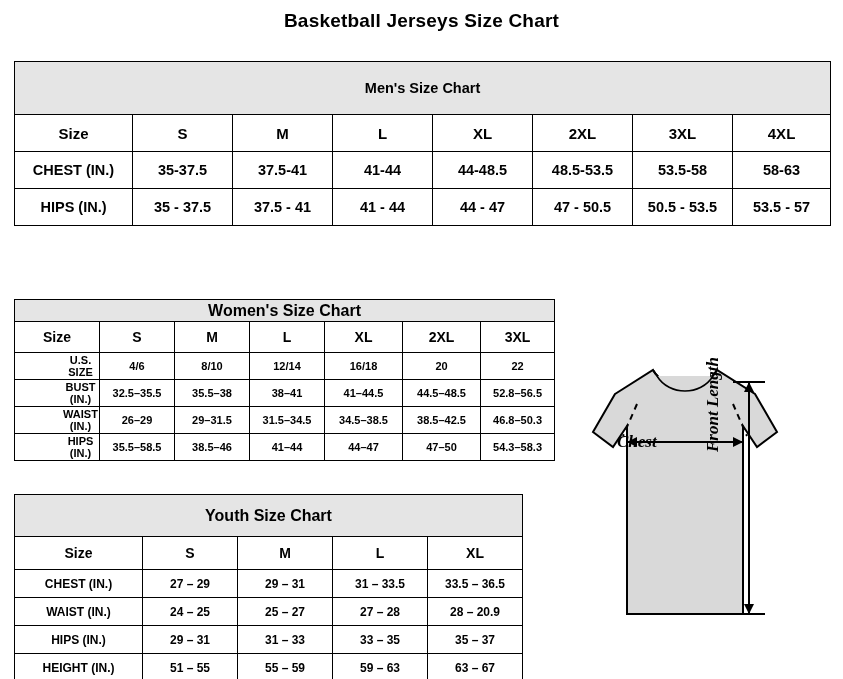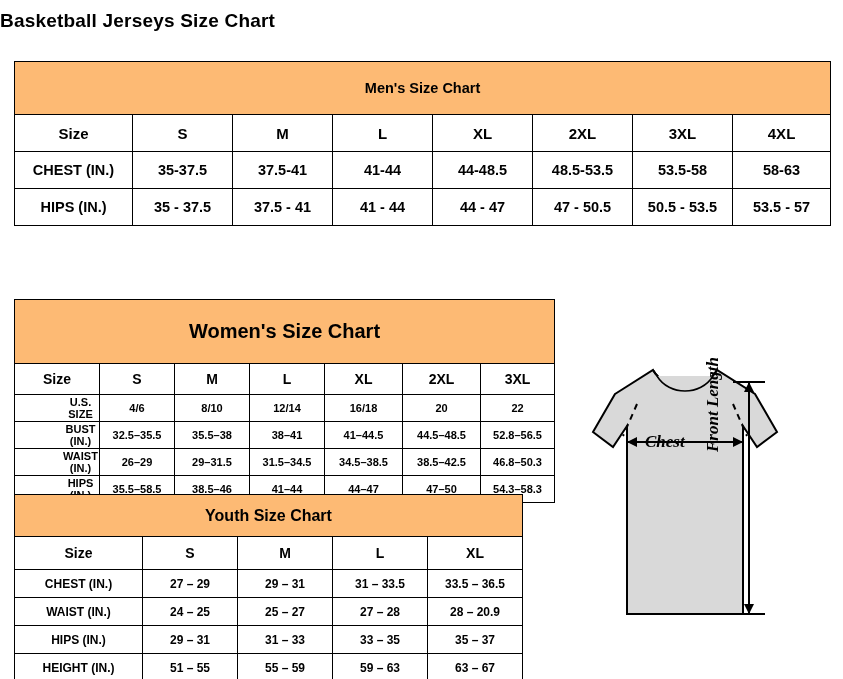--- a/index.html
+++ b/index.html
@@ -9,38 +9,39 @@
   }
   body {
     width: 843px;
     height: 679px;
     position: relative;
     font-family: "Liberation Sans", sans-serif;
     color: #000000;
     overflow: hidden;
   }
   .page-title {
+    text-align: center;
     font-size: 19px;
     font-weight: bold;
     margin: 10px 0 0 0;
     letter-spacing: 0.2px;
   }
   table {
     border-collapse: collapse;
     table-layout: fixed;
   }
   table td, table th {
     border: 1px solid #000;
     text-align: center;
     vertical-align: middle;
     background: #ffffff;
     font-weight: bold;
   }
   .chart-header td {
-    background: #fdba74;
+    background: #e5e5e5;
     font-size: 17px;
     font-weight: bold;
     padding: 9px 0;
   }
   
   #men-table {
     position: absolute;
     left: 14px;
     top: 61px;
     width: 816px;
@@ -56,22 +57,22 @@
     font-size: 15px;
   }
   
   #women-table {
     position: absolute;
     left: 14px;
     top: 299px;
     width: 540px;
   }
   #women-table .chart-header td {
-    font-size: 20px;
-    padding: 20px 0;
+    font-size: 16px;
+    padding: 0 0;
   }
   #women-table td {
     height: 21px;
     font-size: 11px;
   }
   #women-table .hdr td {
     font-size: 14px;
     height: 28px;
   }
   #women-table .row-label {
@@ -111,21 +112,21 @@
   }
   .diagram-label {
     position: absolute;
     font-family: "Liberation Serif", serif;
     font-weight: bold;
     font-style: italic;
     font-size: 17px;
     color: #000;
   }
   #chest-label {
-    left: 100px;
+    left: 72px;
     top: 80px;
   }
   #front-length-label {
     left: 158px;
     top: 100px;
     transform: rotate(-90deg);
     transform-origin: left top;
     white-space: nowrap;
   }
 </style>

